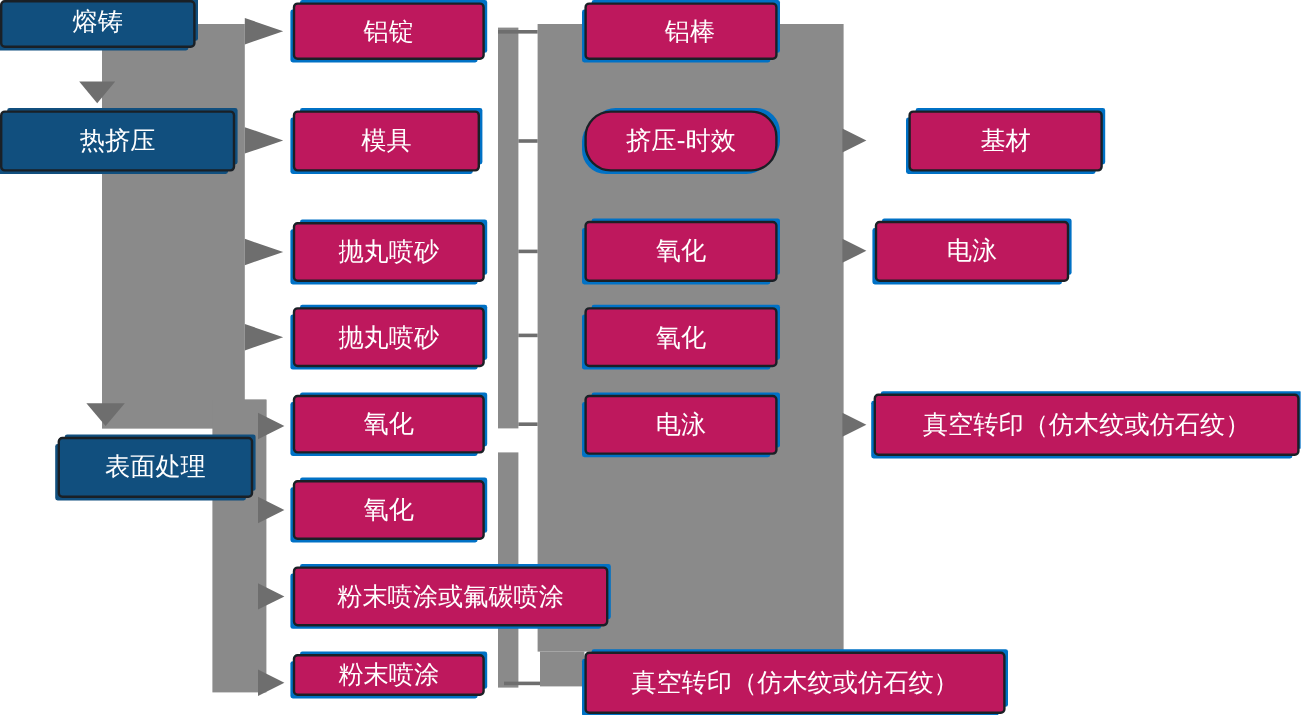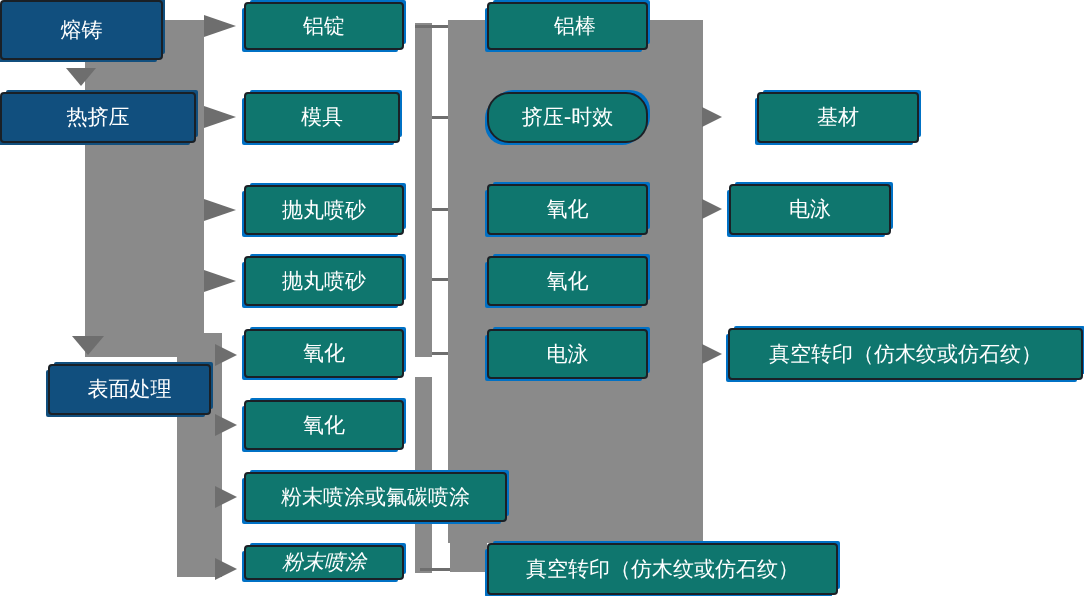--- a/index.html
+++ b/index.html
@@ -8,21 +8,21 @@
     font-family:"DejaVu Sans","Liberation Sans",sans-serif;
   }
   .band,.tick{position:absolute;}
   .arrow{position:absolute;width:0;height:0;}
   .node{
     position:absolute;display:flex;align-items:center;justify-content:center;
     box-sizing:border-box;border-radius:4px;color:#ffffff;font-size:21px;
     line-height:1;white-space:nowrap;border:2px solid #1A2026;
   }
   .node.dark{ background:#114F7E; box-shadow:4px -4px 0 -2px #114F7E,-4px 4px 0 -2px #114F7E; }
-  .node.light{ background:#0f766e; box-shadow:4px -4px 0 -2px #0071C5,-4px 4px 0 -2px #0071C5; }
+  .node.light{ background:#be185d; box-shadow:4px -4px 0 -2px #0071C5,-4px 4px 0 -2px #0071C5; }
 </style>
 </head>
 <body>
 
 <div id="canvas" style="width: 1084px; height: 596px; background: rgb(255, 255, 255);">
     <div class="band" style="background: rgb(138, 138, 138); left: 85px; top: 20px; width: 119px; height: 337px;"></div>
     <div class="band" style="background: rgb(138, 138, 138); left: 85px; top: 333px; width: 137px; height: 24px;"></div>
     <div class="band" style="background: rgb(138, 138, 138); left: 177px; top: 333px; width: 45px; height: 244px;"></div>
     <div class="band" style="background: rgb(138, 138, 138); left: 415px; top: 23px; width: 17px; height: 334px;"></div>
     <div class="band" style="background: rgb(138, 138, 138); left: 415px; top: 377px; width: 17px; height: 196px;"></div>
@@ -41,31 +41,31 @@
     <div class="arrow" style="border-top: 11px solid transparent; border-bottom: 11px solid transparent; border-left: 32px solid rgb(110, 110, 110); left: 204px; top: 106px;"></div>
     <div class="arrow" style="border-top: 11px solid transparent; border-bottom: 11px solid transparent; border-left: 32px solid rgb(110, 110, 110); left: 204px; top: 199px;"></div>
     <div class="arrow" style="border-top: 11px solid transparent; border-bottom: 11px solid transparent; border-left: 32px solid rgb(110, 110, 110); left: 204px; top: 270px;"></div>
     <div class="arrow" style="border-top: 11px solid transparent; border-bottom: 11px solid transparent; border-left: 22px solid rgb(110, 110, 110); left: 215px; top: 344px;"></div>
     <div class="arrow" style="border-top: 11px solid transparent; border-bottom: 11px solid transparent; border-left: 22px solid rgb(110, 110, 110); left: 215px; top: 414px;"></div>
     <div class="arrow" style="border-top: 11px solid transparent; border-bottom: 11px solid transparent; border-left: 22px solid rgb(110, 110, 110); left: 215px; top: 486px;"></div>
     <div class="arrow" style="border-top: 11px solid transparent; border-bottom: 11px solid transparent; border-left: 22px solid rgb(110, 110, 110); left: 215px; top: 558px;"></div>
     <div class="arrow" style="border-top: 10px solid transparent; border-bottom: 10px solid transparent; border-left: 20px solid rgb(110, 110, 110); left: 702px; top: 107px;"></div>
     <div class="arrow" style="border-top: 10px solid transparent; border-bottom: 10px solid transparent; border-left: 20px solid rgb(110, 110, 110); left: 702px; top: 199px;"></div>
     <div class="arrow" style="border-top: 10px solid transparent; border-bottom: 10px solid transparent; border-left: 20px solid rgb(110, 110, 110); left: 702px; top: 344px;"></div>
-    <div class="node dark" style="left: 0px; top: 0px; width: 163px; height: 60px;">熔铸</div>
+    <div class="node dark" style="left: 0px; top: 0px; width: 163px; height: 40px; font-family: Liberation Mono, monospace;">熔铸</div>
     <div class="node dark" style="left: 0px; top: 92px; width: 196px; height: 51px;">热挤压</div>
     <div class="node dark" style="left: 0px; top: 364px; width: 163px; height: 51px; margin-left: 48px;">表面处理</div>
     <div class="node light" style="left: 244px; top: 2px; width: 160px; height: 48px;">铝锭</div>
     <div class="node light" style="left: 244px; top: 92px; width: 156px; height: 51px;">模具</div>
     <div class="node light" style="left: 244px; top: 185px; width: 160px; height: 50px;">抛丸喷砂</div>
     <div class="node light" style="left: 244px; top: 256px; width: 160px; height: 50px;">抛丸喷砂</div>
     <div class="node light" style="left: 244px; top: 329px; width: 160px; height: 49px;">氧化</div>
     <div class="node light" style="left: 244px; top: 400px; width: 160px; height: 50px;">氧化</div>
     <div class="node light" style="left: 244px; top: 472px; width: 263px; height: 50px;">粉末喷涂或氟碳喷涂</div>
-    <div class="node light" style="left: 244px; top: 545px; width: 160px; height: 35px; font-style: italic;">粉末喷涂</div>
+    <div class="node light" style="left: 244px; top: 545px; width: 160px; height: 35px;">粉末喷涂</div>
     <div class="node light" style="left: 487px; top: 2px; width: 161px; height: 48px; padding-left: 15px;">铝棒</div>
     <div class="node light" style="left: 487px; top: 92px; width: 161px; height: 51px; border-radius: 22px;">挤压-时效</div>
     <div class="node light" style="left: 487px; top: 184px; width: 161px; height: 51px;">氧化</div>
     <div class="node light" style="left: 487px; top: 256px; width: 161px; height: 50px;">氧化</div>
     <div class="node light" style="left: 487px; top: 329px; width: 161px; height: 50px;">电泳</div>
     <div class="node light" style="left: 487px; top: 543px; width: 351px; height: 52px;">真空转印（仿木纹或仿石纹）</div>
     <div class="node light" style="left: 757px; top: 92px; width: 162px; height: 51px;">基材</div>
     <div class="node light" style="left: 729px; top: 184px; width: 162px; height: 51px;">电泳</div>
     <div class="node light" style="left: 728px; top: 328px; width: 355px; height: 52px;">真空转印（仿木纹或仿石纹）</div>
   </div>

